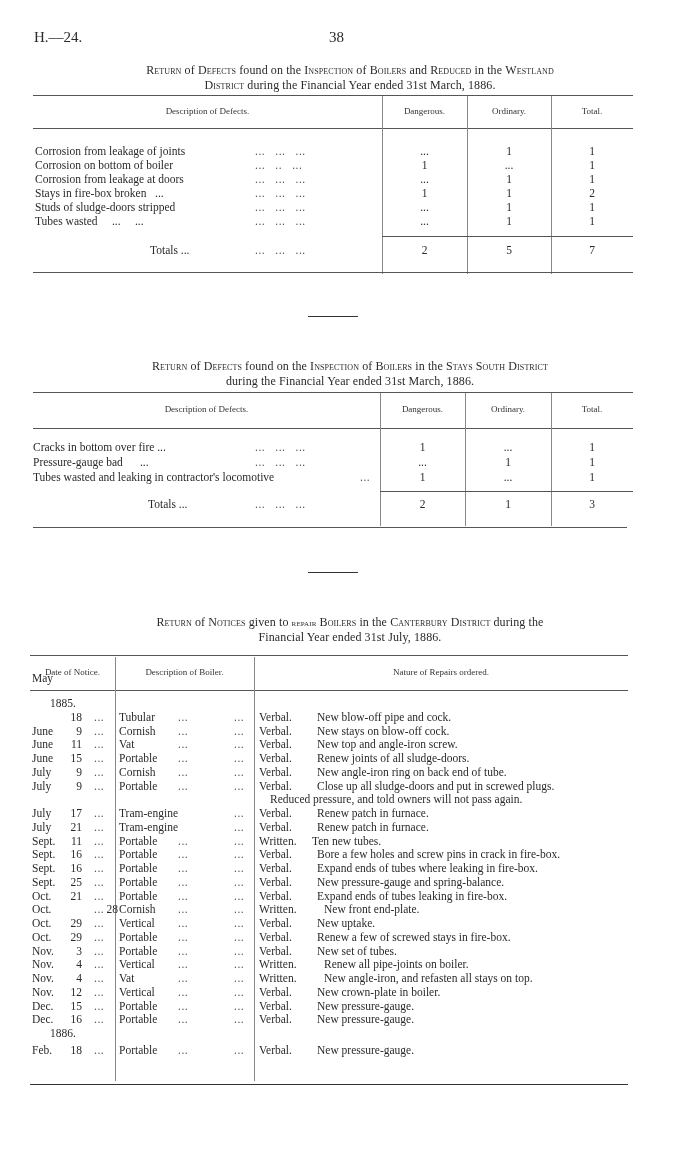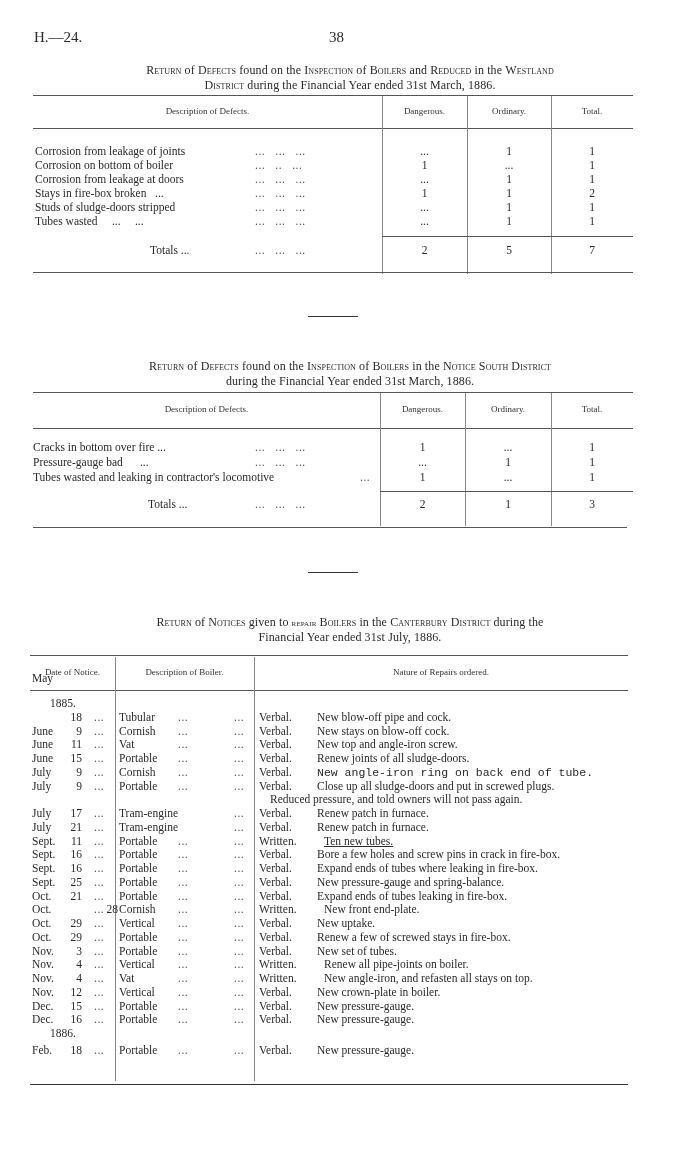--- a/index.html
+++ b/index.html
@@ -99,21 +99,21 @@
 
 <div class="abs title serif" style="top:359px;">
   <span class="sc">Return</span>
   <span>of</span>
   <span class="sc">Defects</span>
   <span>found on the</span>
   <span class="sc">Inspection</span>
   <span>of</span>
   <span class="sc">Boilers</span>
   <span>in the</span>
-  <span class="sc">Notice South District</span>
+  <span class="sc">Stays South District</span>
   <br>
   <span>during the Financial Year ended 31st March, 1886.</span>
 </div>
 
 <div class="rule" style="left:33px; width:600px; top:392px;"></div>
 <div class="rule" style="left:33px; width:600px; top:428px; border-top-width:1.5px;"></div>
 <div class="vline" style="left:380px; top:393px; height:133px;"></div>
 <div class="vline" style="left:465px; top:393px; height:133px;"></div>
 <div class="vline" style="left:551px; top:393px; height:133px;"></div>
 
@@ -207,21 +207,21 @@
     <div class="cell serif dots" style="left:234px; top:752px;">...</div>
     <div class="cell serif" style="left:259px; top:752px;">Verbal.</div>
     <div class="cell serif" style="left:317px; top:752px;">Renew joints of all sludge-doors.</div>
     <div class="cell serif" style="left:32px; top:766px;">July</div>
     <div class="cell serif" style="left:66px; width:16px; text-align:right; top:766px;">9</div>
     <div class="cell serif dots" style="left:94px; top:766px;">...</div>
     <div class="cell serif" style="left:119px; top:766px;">Cornish</div>
     <div class="cell serif dots" style="left:178px; top:766px;">...</div>
     <div class="cell serif dots" style="left:234px; top:766px;">...</div>
     <div class="cell serif" style="left:259px; top:766px;">Verbal.</div>
-    <div class="cell serif" style="left:317px; top:766px;font-family:Liberation Mono, monospace;">New angle-iron ring on back end of tube.</div>
+    <div class="cell serif" style="left:317px; top:766px;">New angle-iron ring on back end of tube.</div>
     <div class="cell serif" style="left:32px; top:780px;">July</div>
     <div class="cell serif" style="left:66px; width:16px; text-align:right; top:780px;">9</div>
     <div class="cell serif dots" style="left:94px; top:780px;">...</div>
     <div class="cell serif" style="left:119px; top:780px;">Portable</div>
     <div class="cell serif dots" style="left:178px; top:780px;">...</div>
     <div class="cell serif dots" style="left:234px; top:780px;">...</div>
     <div class="cell serif" style="left:259px; top:780px;">Verbal.</div>
     <div class="cell serif" style="left:317px; top:780px;">Close up all sludge-doors and put in screwed plugs.</div>
     <div class="cell serif" style="left:270px; top:793px;">Reduced pressure, and told owners will not pass again.</div>
     <div class="cell serif" style="left:32px; top:807px;">July</div>
@@ -238,21 +238,21 @@
     <div class="cell serif dots" style="left:234px; top:821px;">...</div>
     <div class="cell serif" style="left:259px; top:821px;">Verbal.</div>
     <div class="cell serif" style="left:317px; top:821px;">Renew patch in furnace.</div>
     <div class="cell serif" style="left:32px; top:835px;">Sept.</div>
     <div class="cell serif" style="left:66px; width:16px; text-align:right; top:835px;">11</div>
     <div class="cell serif dots" style="left:94px; top:835px;">...</div>
     <div class="cell serif" style="left:119px; top:835px;">Portable</div>
     <div class="cell serif dots" style="left:178px; top:835px;">...</div>
     <div class="cell serif dots" style="left:234px; top:835px;">...</div>
     <div class="cell serif" style="left:259px; top:835px;">Written.</div>
-    <div class="cell serif" style="left:324px; top:835px;text-decoration:underline;">Ten new tubes.</div>
+    <div class="cell serif" style="left:312px; top:835px;">Ten new tubes.</div>
     <div class="cell serif" style="left:32px; top:848px;">Sept.</div>
     <div class="cell serif" style="left:66px; width:16px; text-align:right; top:848px;">16</div>
     <div class="cell serif dots" style="left:94px; top:848px;">...</div>
     <div class="cell serif" style="left:119px; top:848px;">Portable</div>
     <div class="cell serif dots" style="left:178px; top:848px;">...</div>
     <div class="cell serif dots" style="left:234px; top:848px;">...</div>
     <div class="cell serif" style="left:259px; top:848px;">Verbal.</div>
     <div class="cell serif" style="left:317px; top:848px;">Bore a few holes and screw pins in crack in fire-box.</div>
     <div class="cell serif" style="left:32px; top:862px;">Sept.</div>
     <div class="cell serif" style="left:66px; width:16px; text-align:right; top:862px;">16</div>

